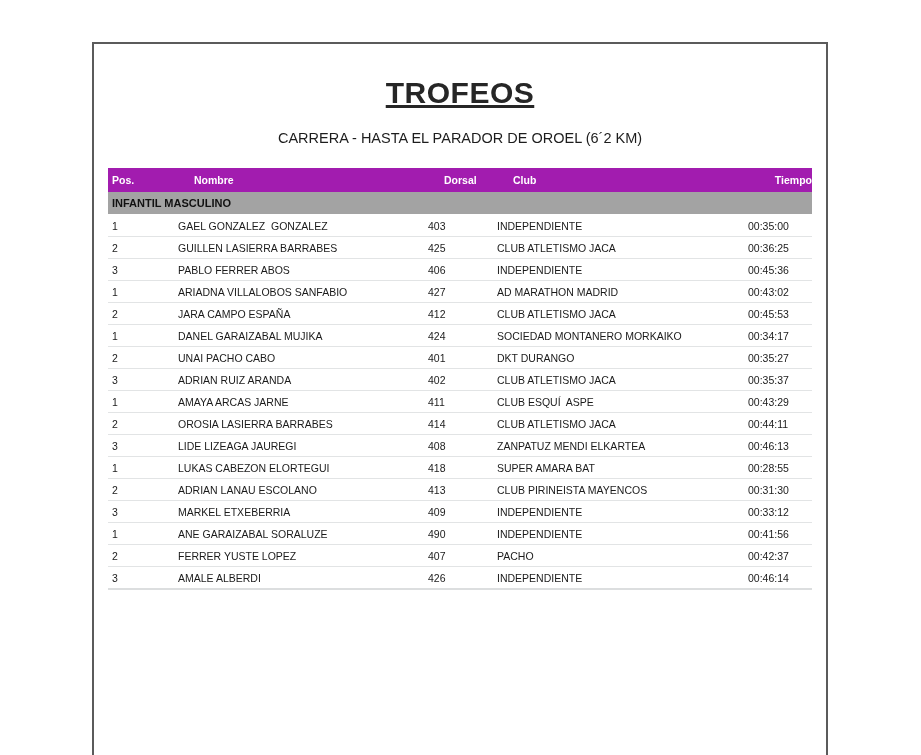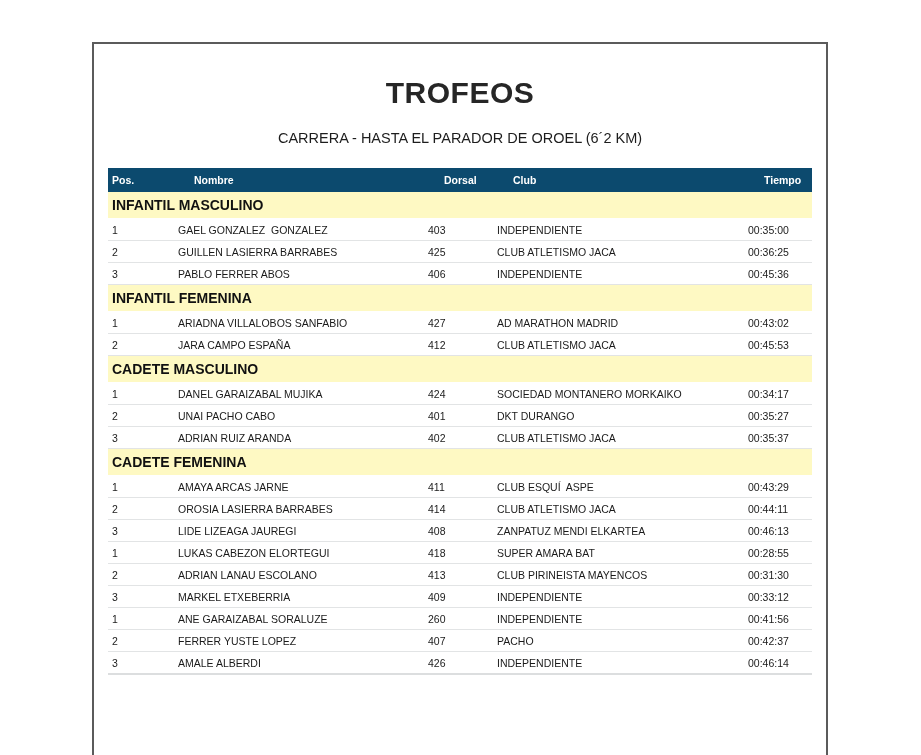--- a/index.html
+++ b/index.html
@@ -25,20 +25,21 @@
     background: #ffffff;
     box-sizing: border-box;
   }
   #doc-title {
     text-align: center;
     font-size: 30px;
     font-weight: bold;
     letter-spacing: 0.5px;
     margin-top: 32px;
     color: #262626;
+    text-decoration: underline;
   }
   #doc-subtitle {
     text-align: center;
     font-size: 14.5px;
     font-weight: normal;
     color: #1d1d1d;
   }
   table.results {
     width: 704px;
     margin: 22px auto 0 auto;
@@ -46,35 +47,35 @@
     table-layout: fixed;
     font-size: 10.5px;
   }
   table.results col.c-pos    { width: 70px; }
   table.results col.c-nombre { width: 250px; }
   table.results col.c-dorsal { width: 69px; }
   table.results col.c-club   { width: 251px; }
   table.results col.c-tiempo { width: 64px; }
 
   thead th {
-    background: #0c4a6e;
+    background: #a21caf;
     color: #ffffff;
     font-size: 10.5px;
     font-weight: bold;
     text-align: left;
     padding: 6px 0 6px 16px;
     border: none;
   }
   thead th.th-pos    { padding-left: 4px; }
-  thead th.th-tiempo { text-align: left; }
+  thead th.th-tiempo { text-align: right; }
 
   tr.group-row td {
-    background: #fef9c3;
+    background: #a3a3a3;
     font-weight: bold;
-    font-size: 14px;
+    font-size: 11px;
     color: #111111;
     padding: 5px 0 5px 4px;
     border-bottom: 1px solid #ffffff;
   }
   tr.data-row td {
     background: #ffffff;
     padding: 5px 0 4px 0;
     border-bottom: 1px solid #e2e4e5;
     color: #1a1a1a;
     white-space: pre;
@@ -129,40 +130,34 @@
           <td class="td-club">CLUB ATLETISMO JACA</td>
           <td class="td-tiempo">00:36:25</td>
         </tr>
         <tr class="data-row">
           <td class="td-pos">3</td>
           <td class="td-nombre">PABLO FERRER ABOS</td>
           <td class="td-dorsal">406</td>
           <td class="td-club">INDEPENDIENTE</td>
           <td class="td-tiempo">00:45:36</td>
         </tr>
-        <tr class="group-row">
-          <td colspan="5">INFANTIL FEMENINA</td>
-        </tr>
         <tr class="data-row">
           <td class="td-pos">1</td>
           <td class="td-nombre">ARIADNA VILLALOBOS SANFABIO</td>
           <td class="td-dorsal">427</td>
           <td class="td-club">AD MARATHON MADRID</td>
           <td class="td-tiempo">00:43:02</td>
         </tr>
         <tr class="data-row">
           <td class="td-pos">2</td>
           <td class="td-nombre">JARA CAMPO ESPAÑA</td>
           <td class="td-dorsal">412</td>
           <td class="td-club">CLUB ATLETISMO JACA</td>
           <td class="td-tiempo">00:45:53</td>
         </tr>
-        <tr class="group-row">
-          <td colspan="5">CADETE MASCULINO</td>
-        </tr>
         <tr class="data-row">
           <td class="td-pos">1</td>
           <td class="td-nombre">DANEL GARAIZABAL MUJIKA</td>
           <td class="td-dorsal">424</td>
           <td class="td-club">SOCIEDAD MONTANERO MORKAIKO</td>
           <td class="td-tiempo">00:34:17</td>
         </tr>
         <tr class="data-row">
           <td class="td-pos">2</td>
           <td class="td-nombre">UNAI PACHO CABO</td>
@@ -170,23 +165,20 @@
           <td class="td-club">DKT DURANGO</td>
           <td class="td-tiempo">00:35:27</td>
         </tr>
         <tr class="data-row">
           <td class="td-pos">3</td>
           <td class="td-nombre">ADRIAN RUIZ ARANDA</td>
           <td class="td-dorsal">402</td>
           <td class="td-club">CLUB ATLETISMO JACA</td>
           <td class="td-tiempo">00:35:37</td>
         </tr>
-        <tr class="group-row">
-          <td colspan="5">CADETE FEMENINA</td>
-        </tr>
         <tr class="data-row">
           <td class="td-pos">1</td>
           <td class="td-nombre">AMAYA ARCAS JARNE</td>
           <td class="td-dorsal">411</td>
           <td class="td-club">CLUB ESQUÍ  ASPE</td>
           <td class="td-tiempo">00:43:29</td>
         </tr>
         <tr class="data-row">
           <td class="td-pos">2</td>
           <td class="td-nombre">OROSIA LASIERRA BARRABES</td>
@@ -218,21 +210,21 @@
         <tr class="data-row">
           <td class="td-pos">3</td>
           <td class="td-nombre">MARKEL ETXEBERRIA</td>
           <td class="td-dorsal">409</td>
           <td class="td-club">INDEPENDIENTE</td>
           <td class="td-tiempo">00:33:12</td>
         </tr>
         <tr class="data-row">
           <td class="td-pos">1</td>
           <td class="td-nombre">ANE GARAIZABAL SORALUZE</td>
-          <td class="td-dorsal">260</td>
+          <td class="td-dorsal">490</td>
           <td class="td-club">INDEPENDIENTE</td>
           <td class="td-tiempo">00:41:56</td>
         </tr>
         <tr class="data-row">
           <td class="td-pos">2</td>
           <td class="td-nombre">FERRER YUSTE LOPEZ</td>
           <td class="td-dorsal">407</td>
           <td class="td-club">PACHO</td>
           <td class="td-tiempo">00:42:37</td>
         </tr>

